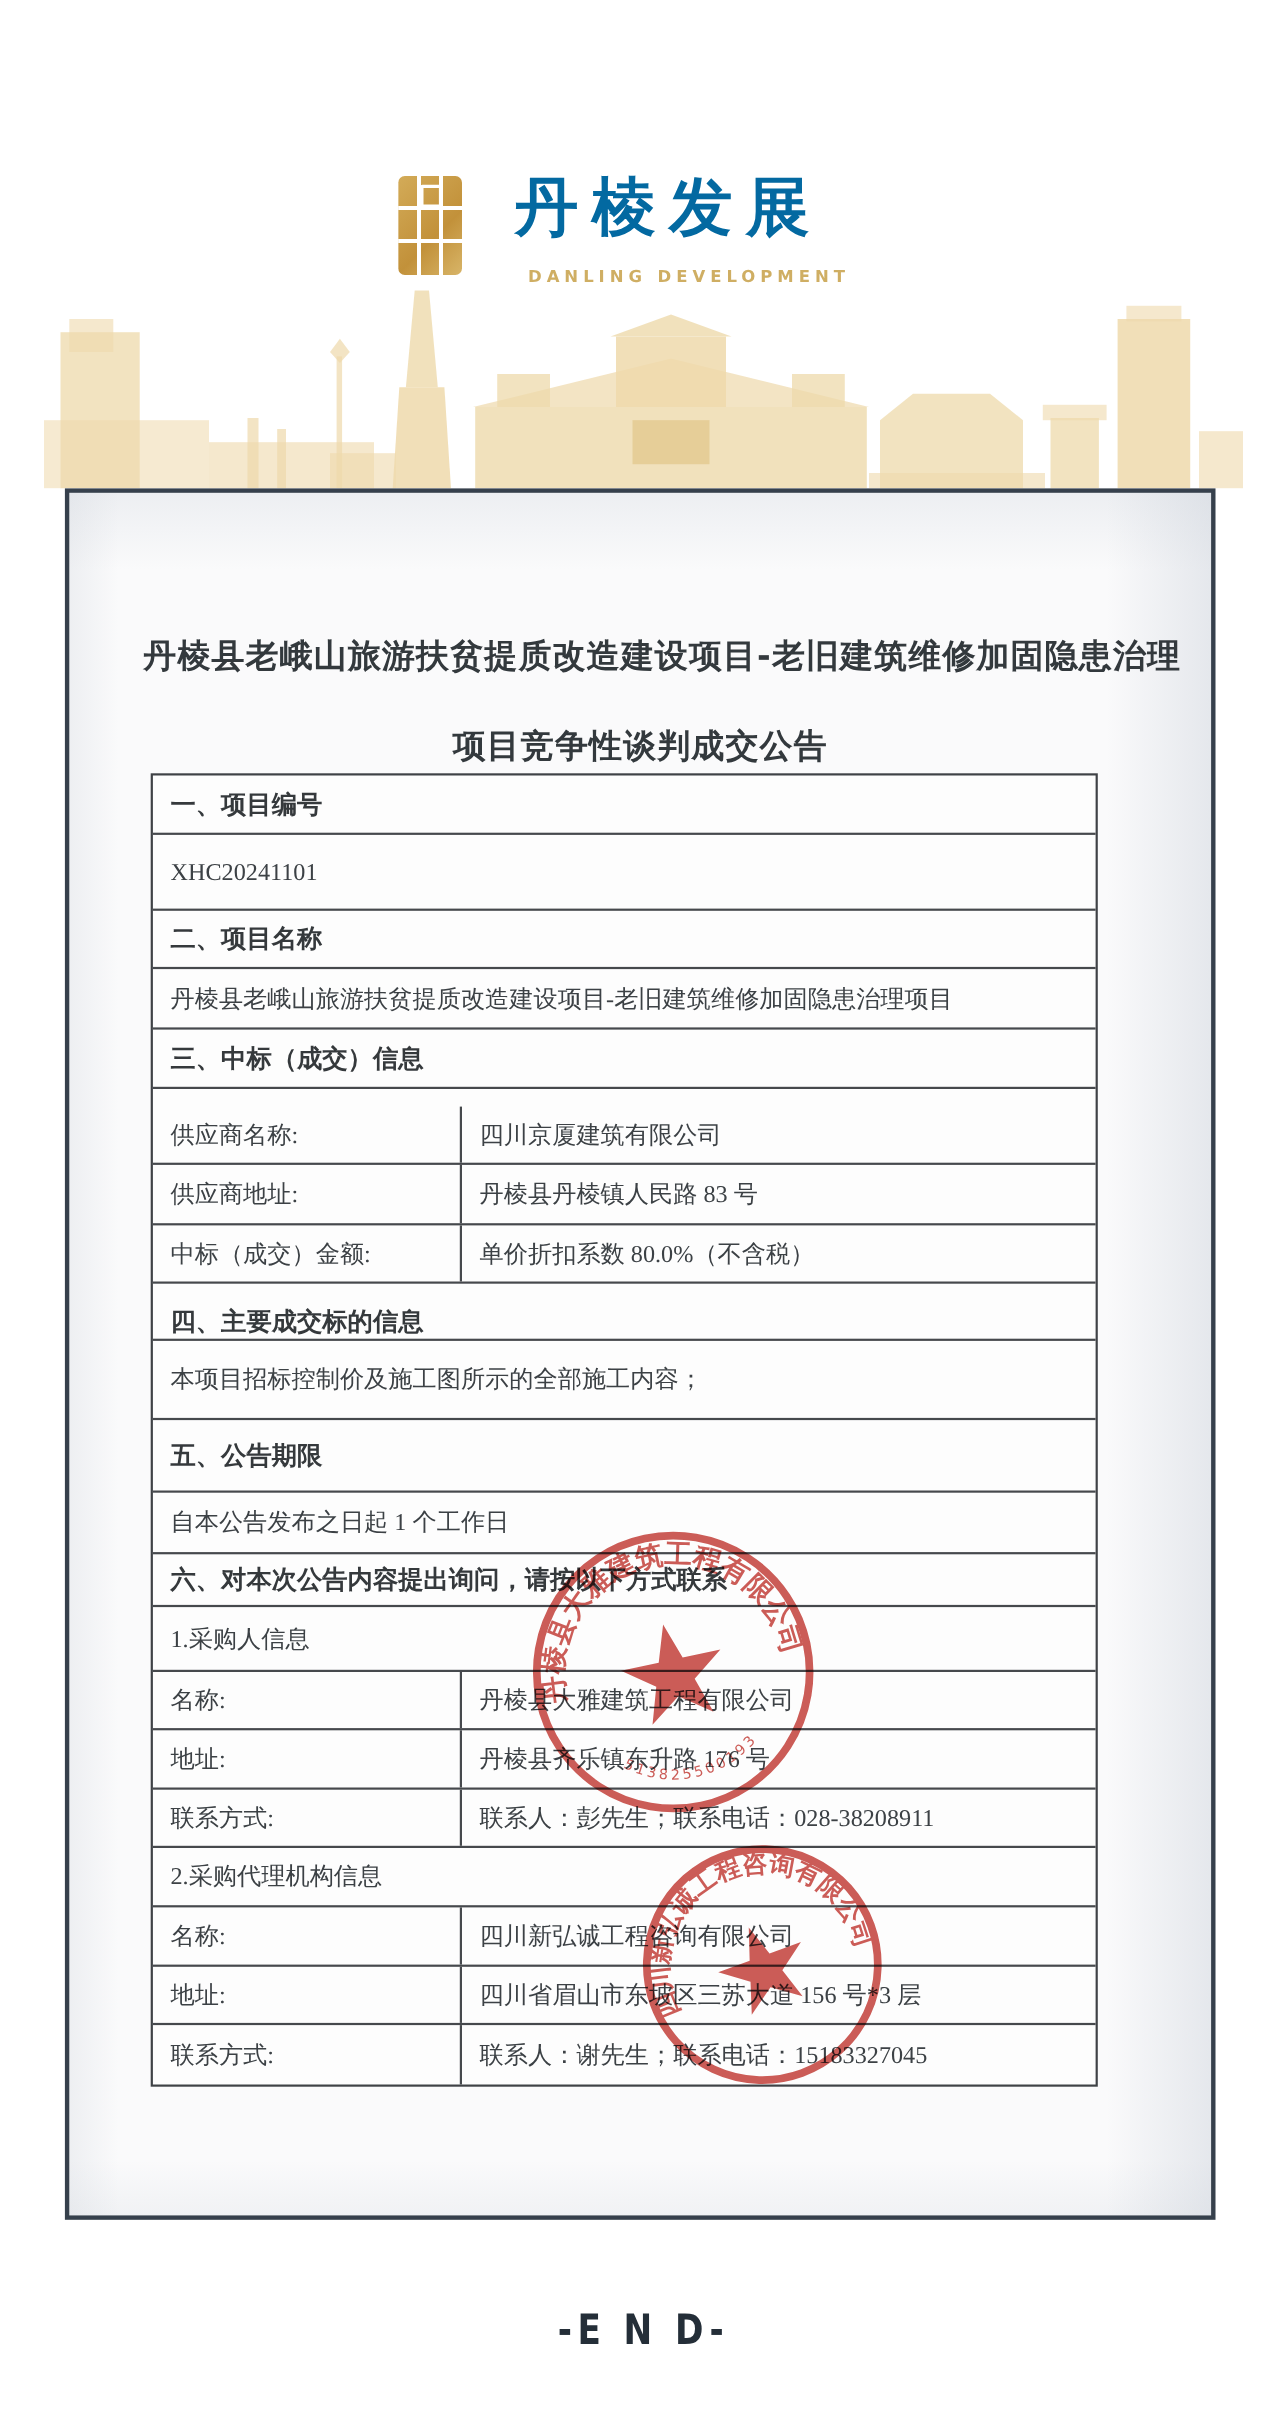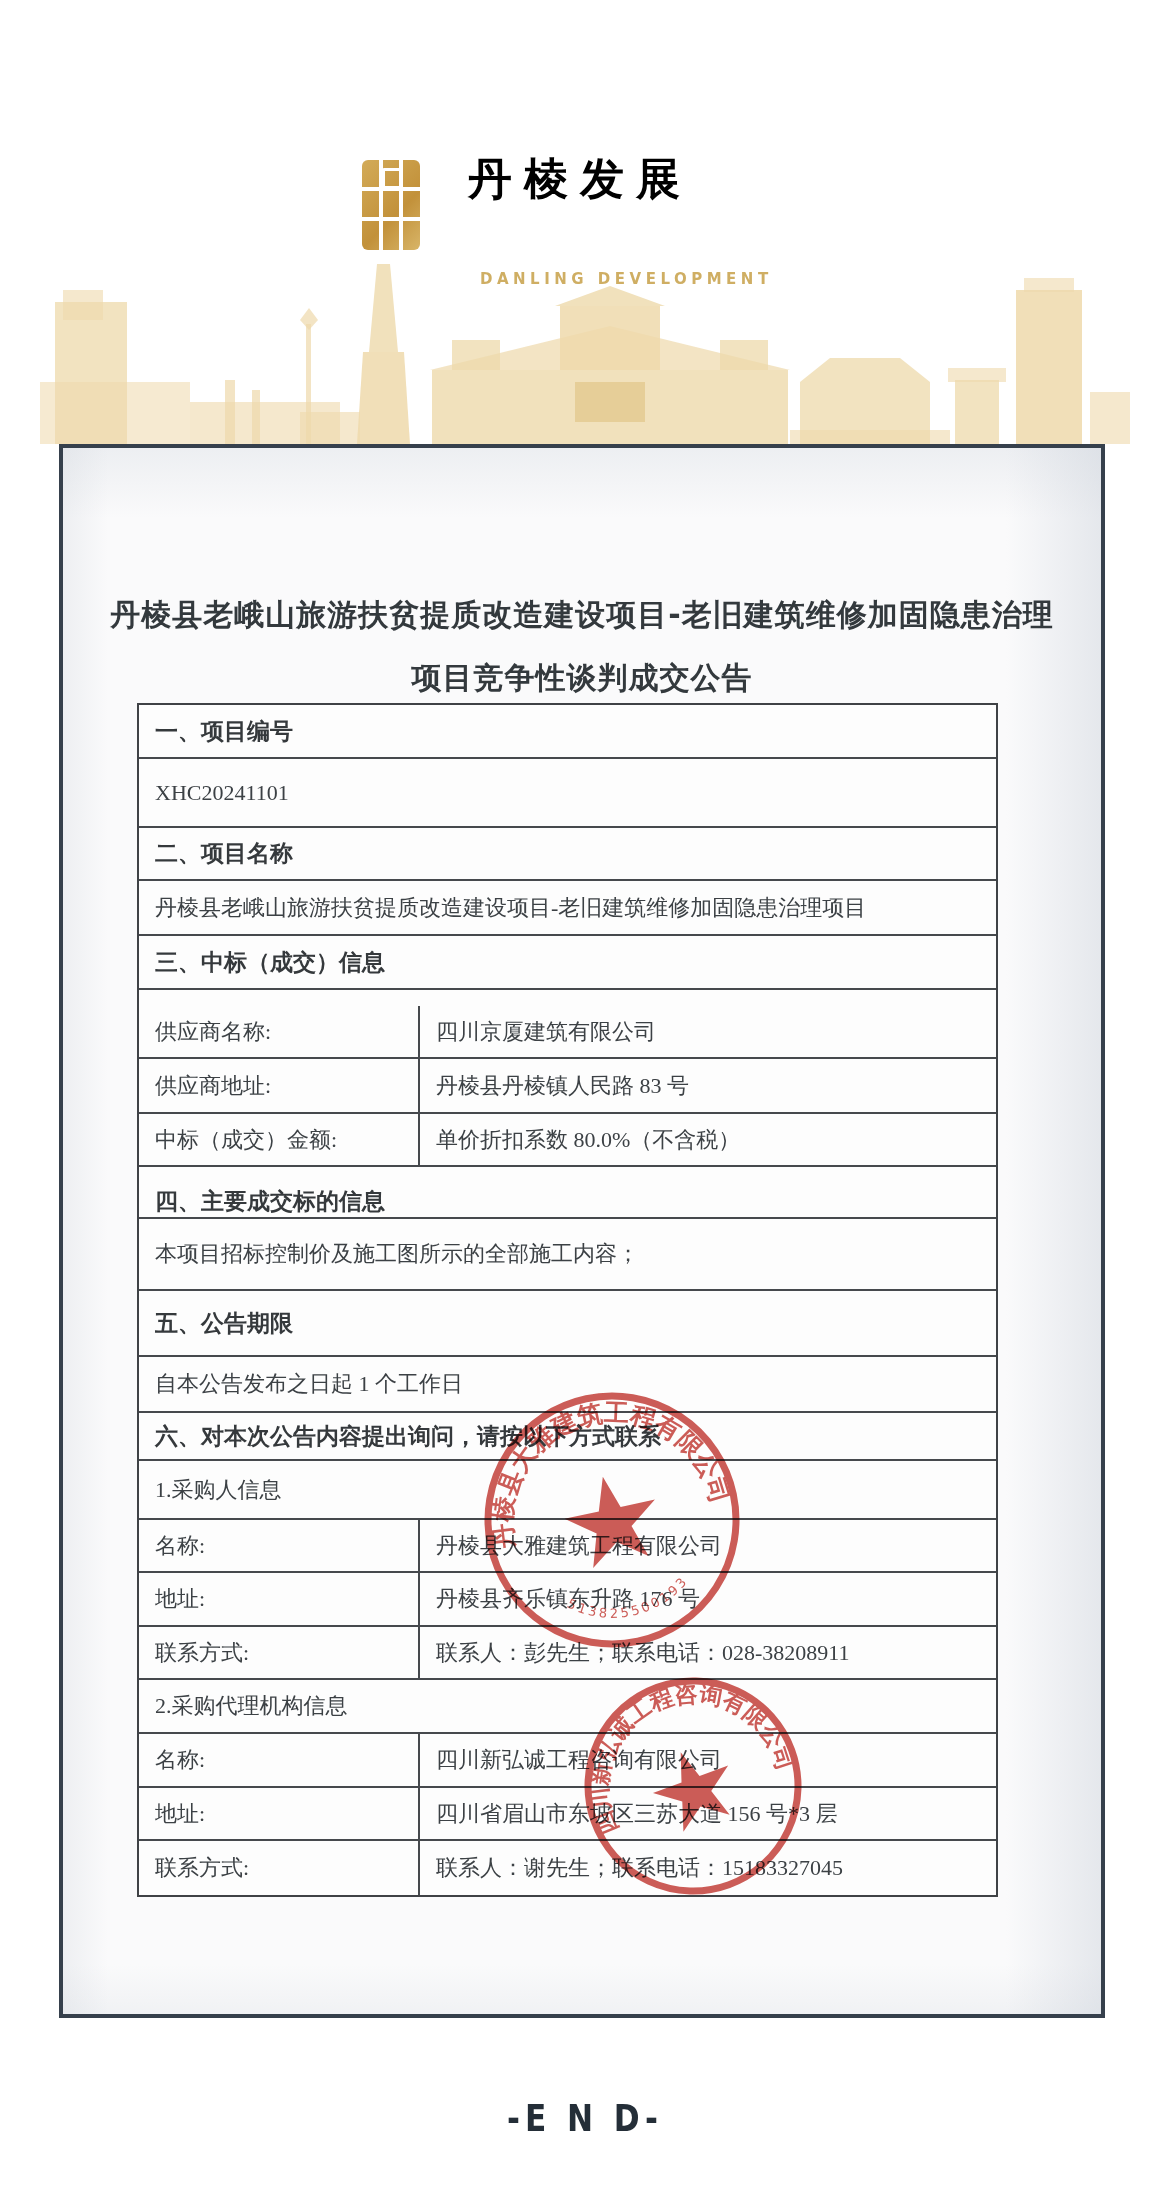--- a/index.html
+++ b/index.html
@@ -5,37 +5,37 @@
   html,body{margin:0;padding:0;background:#ffffff;}
   .page{position:relative;width:1170px;height:2200px;background:#ffffff;overflow:hidden;
         font-family:"Liberation Serif","DejaVu Serif",serif;color:#383e42;}
   
   .logo-mark{position:absolute;left:362px;top:160px;width:58px;height:90px;border-radius:6px;
       background:
         linear-gradient(90deg, transparent 0 17px, #ffffff 17px 21px, transparent 21px 37px, #ffffff 37px 41px, transparent 41px),
         linear-gradient(180deg, transparent 0 27px, #ffffff 27px 31px, transparent 31px 57px, #ffffff 57px 61px, transparent 61px),
         linear-gradient(135deg,#d3ab58,#c2913a 60%,#d8b568);}
   .logo-inner{position:absolute;left:20px;top:8px;width:14px;height:15px;border:3px solid #ffffff;border-radius:2px;}
-  .brand-cn{position:absolute;left:468px;top:150px;font-size:44px;font-weight:700;letter-spacing:12px;
-      color:#000000;text-shadow:0 1px 1px rgba(255,255,255,.6);
+  .brand-cn{position:absolute;left:468px;top:150px;font-size:58px;font-weight:700;letter-spacing:12px;
+      color:#0369a1;text-shadow:0 1px 1px rgba(255,255,255,.6);
       font-family:"Liberation Serif","DejaVu Serif",serif;}
   .brand-en{position:absolute;left:480px;top:242px;font-size:15px;font-weight:600;letter-spacing:4.5px;color:#cfae63;
-      font-family:"DejaVu Sans","Liberation Sans",sans-serif;margin-top:28px;}
+      font-family:"DejaVu Sans","Liberation Sans",sans-serif;}
   .skyline{position:absolute;left:0;top:262px;width:1170px;height:182px;}
   
   .doc-box{position:absolute;left:59px;top:444px;width:1038px;height:1566px;border:4px solid #36404c;
       background:
         linear-gradient(90deg, rgba(208,213,220,.30), rgba(255,255,255,0) 45px),
         linear-gradient(270deg, rgba(203,209,218,.45), rgba(255,255,255,0) 95px),
         linear-gradient(180deg, rgba(206,212,220,.30), rgba(255,255,255,0) 70px),
         linear-gradient(0deg, rgba(206,212,220,.22), rgba(255,255,255,0) 50px),
         #fafafb;}
   .doc-title{position:absolute;left:0;width:100%;text-align:center;font-weight:700;font-size:30px;color:#33393d;
       font-family:"DejaVu Sans","Liberation Sans",sans-serif;letter-spacing:1px;}
-  .doc-title.l1{top:147px;}
+  .doc-title.l1{top:128px;padding-left:20px;}
   .doc-title.l2{top:210px;}
   
   .tbl{position:absolute;left:74px;top:255px;width:861px;border:2px solid #3f4246;box-sizing:border-box;background:rgba(255,255,255,.55);}
   .row{display:flex;align-items:center;border-bottom:2px solid #46494d;box-sizing:border-box;}
   .row:last-child{border-bottom:none;}
   .row .cell{padding-left:16px;box-sizing:border-box;}
   .row.section .cell{font-family:"DejaVu Sans","Liberation Sans",sans-serif;font-weight:700;font-size:23px;color:#35393c;}
   .row.text .cell{font-size:22px;color:#3c4145;}
   .row.pair .label{width:281px;align-self:stretch;display:flex;align-items:center;border-right:2px solid #46494d;font-size:22px;color:#3c4145;}
   .row.pair .value{flex:1;font-size:22px;color:#3c4145;}

